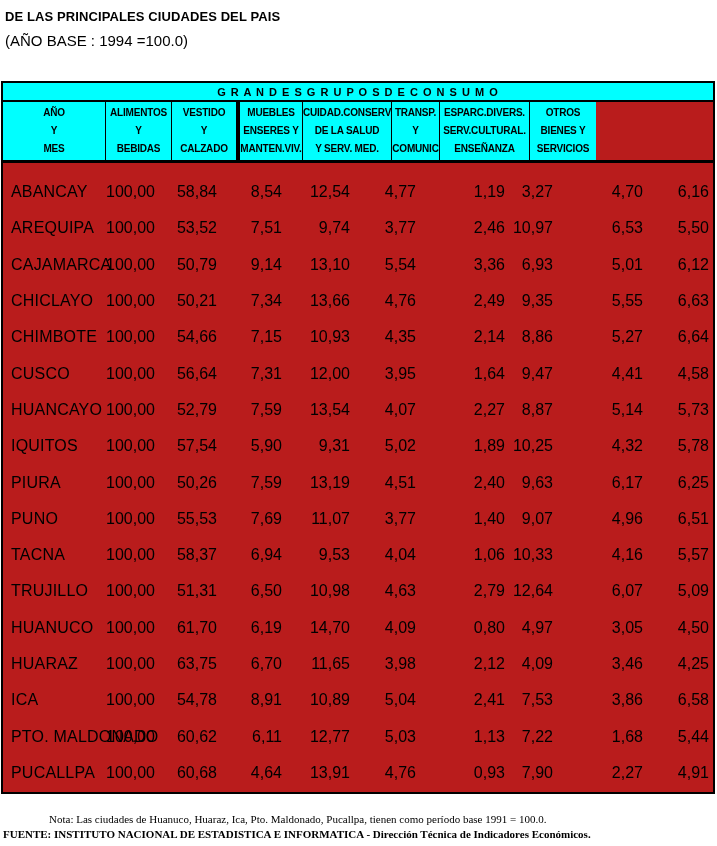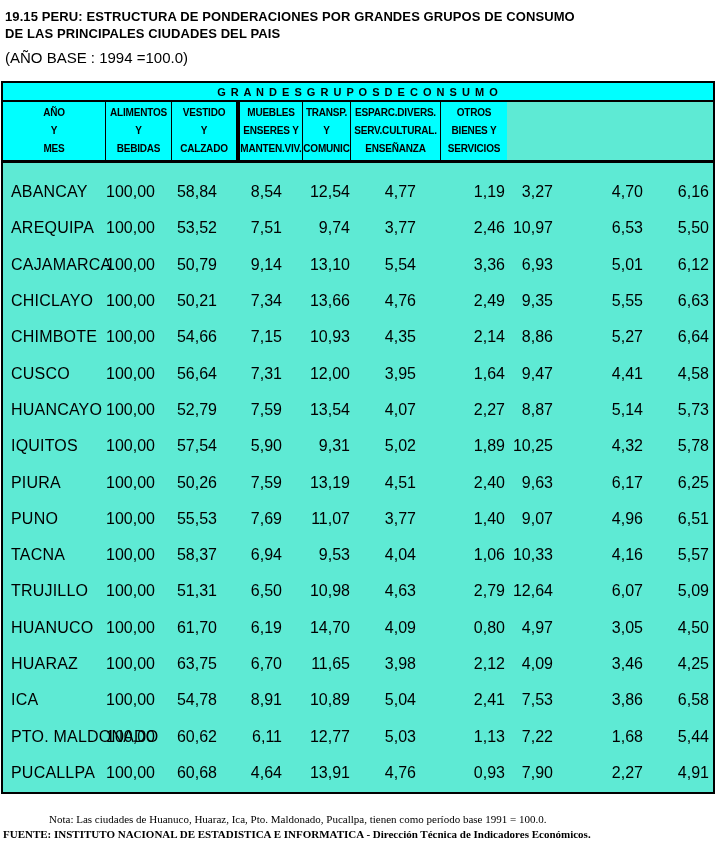--- a/index.html
+++ b/index.html
@@ -8,21 +8,21 @@
   body {
     width:717px; height:846px; position:relative; overflow:hidden;
     font-family:"Liberation Sans", sans-serif; color:var(--ink);
   }
   .title-block { position:absolute; left:5px; top:8px; }
   .title-line { font-size:13px; font-weight:bold; line-height:17px; letter-spacing:0.1px; }
   .base-note { font-size:15px; margin-top:7px; }
 
   .table {
     position:absolute; left:1px; top:81px; width:714px;
-    border:2px solid var(--border); background:#5eead4;
+    border:2px solid var(--border); background:#b91c1c;
   }
   .group-header {
     height:19px; line-height:19px; background:var(--header-bg);
     border-bottom:2px solid var(--border);
     text-align:center; font-size:11px; font-weight:bold; letter-spacing:1px;
     white-space:nowrap; overflow:hidden;
   }
   .col-headers { display:flex; height:61px; border-bottom:3px solid var(--border); }
   .hcell {
     background:var(--header-bg); border-right:1px solid var(--border);
@@ -44,21 +44,20 @@
   .c5{width:66px} .c6{width:89px} .c7{width:48px} .c8{width:90px} .c9{width:66px}
 
   .footer { position:absolute; left:3px; top:812px; font-family:"Liberation Serif", serif; }
   .nota { font-size:11px; line-height:14px;margin-left:46px; }
   .fuente { font-size:11px; line-height:14px; font-weight:bold; margin-top:1px; }
 </style>
 </head>
 <body>
 
 <div class="title-block">
-  <div class="title-line">19.15  PERU: ESTRUCTURA DE PONDERACIONES POR GRANDES GRUPOS DE CONSUMO</div>
   <div class="title-line">DE LAS PRINCIPALES CIUDADES DEL PAIS</div>
   <div class="base-note">(AÑO BASE : 1994 =100.0)</div>
 </div>
 
 <div class="table">
   <div class="group-header">G R A N D E S   G R U P O S   D E   C O N S U M O</div>
   <div class="col-headers" id="colHeaders">
       <div class="hcell c0">
         <div class="hline">AÑO</div>
         <div class="hline">Y</div>
@@ -71,20 +70,25 @@
       </div>
       <div class="hcell c3">
         <div class="hline">VESTIDO</div>
         <div class="hline">Y</div>
         <div class="hline">CALZADO</div>
       </div>
       <div class="hcell c5 thick-left">
         <div class="hline">MUEBLES</div>
         <div class="hline">ENSERES Y</div>
         <div class="hline">MANTEN.VIV.</div>
+      </div>
+      <div class="hcell c6">
+        <div class="hline">CUIDAD.CONSERV</div>
+        <div class="hline">DE LA SALUD</div>
+        <div class="hline">Y SERV. MED.</div>
       </div>
       <div class="hcell c7">
         <div class="hline">TRANSP.</div>
         <div class="hline">Y</div>
         <div class="hline">COMUNIC</div>
       </div>
       <div class="hcell c8">
         <div class="hline">ESPARC.DIVERS.</div>
         <div class="hline">SERV.CULTURAL.</div>
         <div class="hline">ENSEÑANZA</div>

